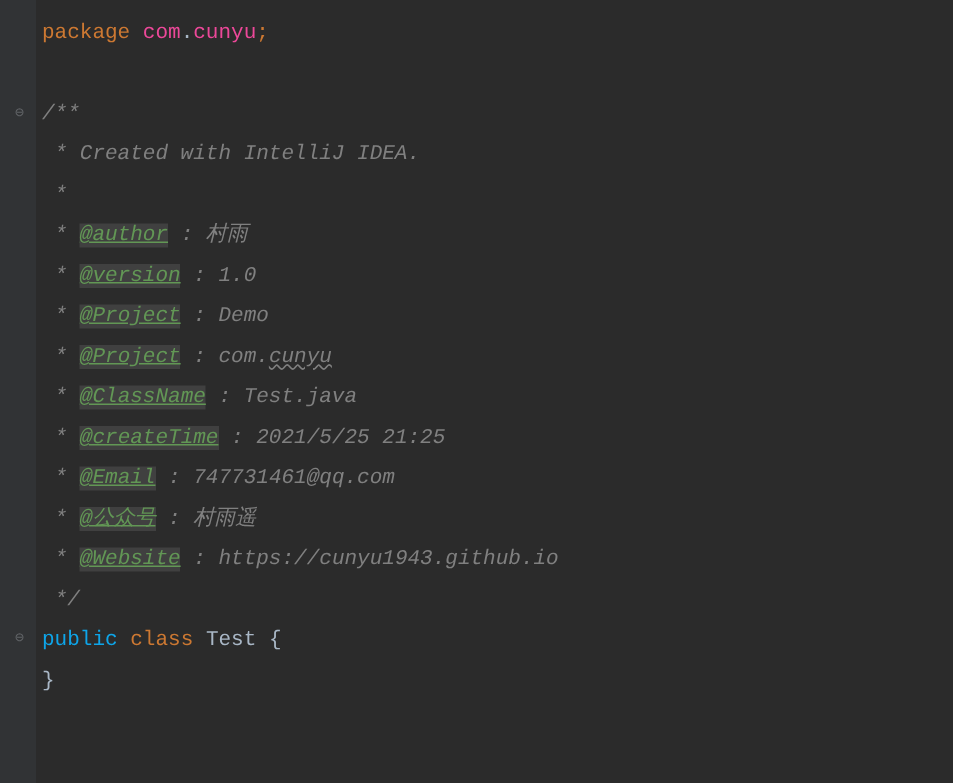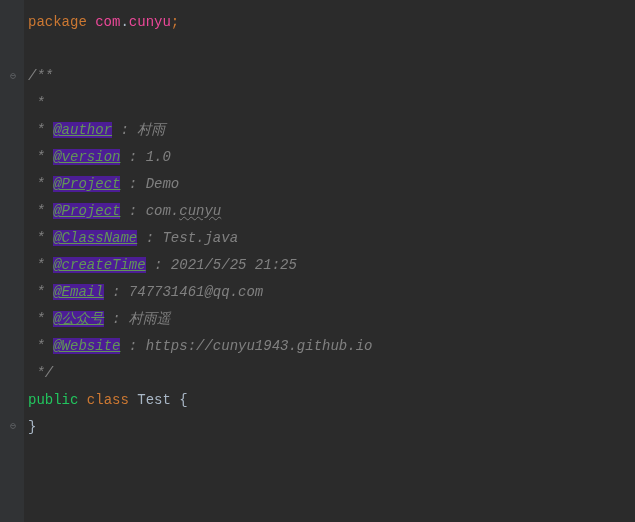--- a/index.html
+++ b/index.html
@@ -34,30 +34,30 @@
     }
     .code-area {
       padding-left: 28px;
       padding-top: 10px;
     }
     .line {
       white-space: pre;
       height: 27px;
     }
     .kw-package { color: #cc7832; margin-top: 37px; }
-    .kw-public { color: #22c55e; }
+    .kw-public { color: #0ea5e9; }
     .kw-class { color: #cc7832; }
     .package-name { color: #ec4899; font-family: Liberation Mono, monospace; }
     .semicolon { color: #cc7832; }
     .comment { color: #808080; font-style: italic; }
     .javadoc-tag {
       color: #629755;
       font-style: italic;
       text-decoration: underline;
-      background: #4c1d95;
+      background: #404040;
     }
     .wavy-underline {
       text-decoration: underline wavy #808080;
       text-decoration-thickness: 1px;
     }
     .class-name { color: #a9b7c6; }
     .brace { color: #a9b7c6; }
     .dot { color: #a9b7c6; }
   </style>
 </head>
@@ -65,20 +65,21 @@
 
 <div class="gutter">
   <span class="gutter-icon" style="top:68px;">⊖</span>
   <span class="gutter-icon" style="top:418px;">⊖</span>
 </div>
 
 <div class="code-area">
   <div class="line"><span class="kw-package">package</span> <span class="package-name">com</span><span class="dot">.</span><span class="package-name">cunyu</span><span class="semicolon">;</span></div>
   <div class="line"></div>
   <div class="line"><span class="comment">/**</span></div>
+  <div class="line"><span class="comment"> * Created with IntelliJ IDEA.</span></div>
   <div class="line"><span class="comment"> *</span></div>
   <div class="line"><span class="comment"> * </span><span class="javadoc-tag">@author</span><span class="comment"> : 村雨</span></div>
   <div class="line"><span class="comment"> * </span><span class="javadoc-tag">@version</span><span class="comment"> : 1.0</span></div>
   <div class="line"><span class="comment"> * </span><span class="javadoc-tag">@Project</span><span class="comment"> : Demo</span></div>
   <div class="line"><span class="comment"> * </span><span class="javadoc-tag">@Project</span><span class="comment"> : com.</span><span class="comment wavy-underline">cunyu</span></div>
   <div class="line"><span class="comment"> * </span><span class="javadoc-tag">@ClassName</span><span class="comment"> : Test.java</span></div>
   <div class="line"><span class="comment"> * </span><span class="javadoc-tag">@createTime</span><span class="comment"> : 2021/5/25 21:25</span></div>
   <div class="line"><span class="comment"> * </span><span class="javadoc-tag">@Email</span><span class="comment"> : 747731461@qq.com</span></div>
   <div class="line"><span class="comment"> * </span><span class="javadoc-tag">@公众号</span><span class="comment"> : 村雨遥</span></div>
   <div class="line"><span class="comment"> * </span><span class="javadoc-tag">@Website</span><span class="comment"> : https://cunyu1943.github.io</span></div>

